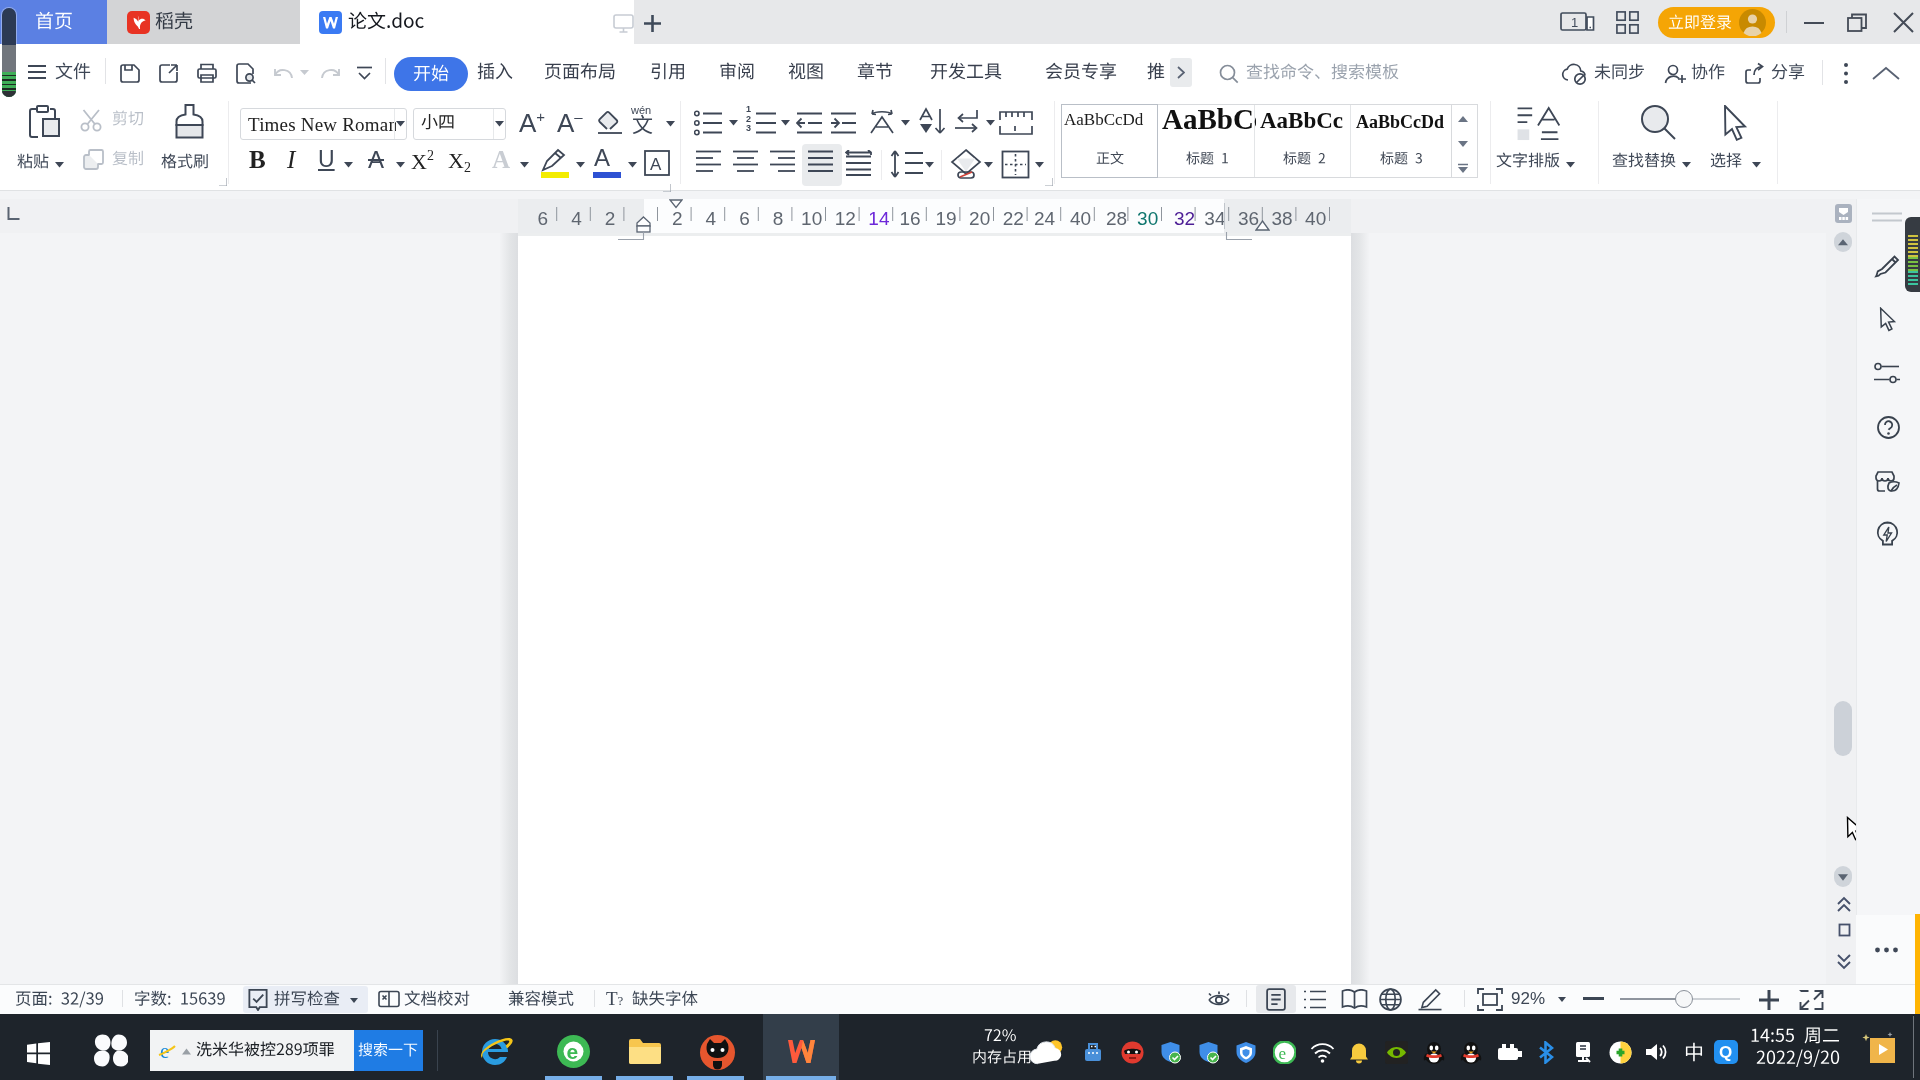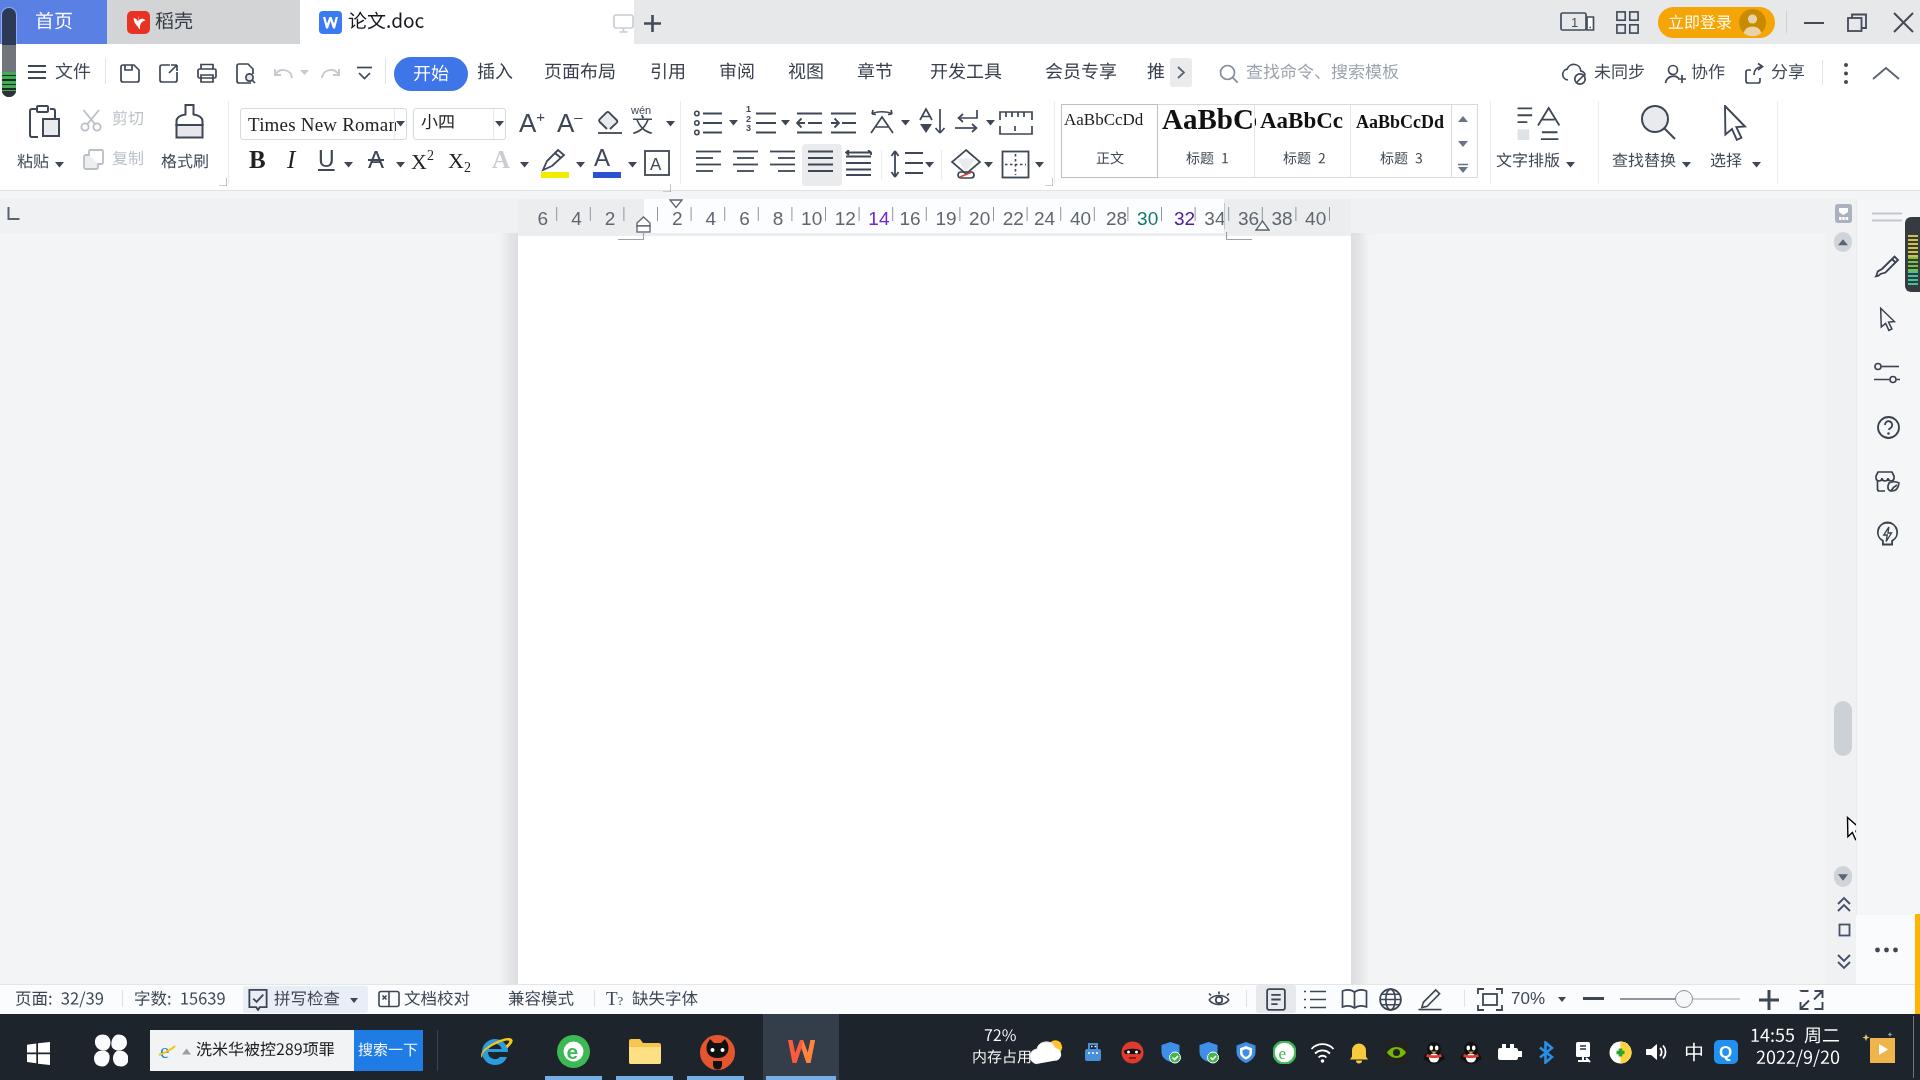--- a/index.html
+++ b/index.html
@@ -943,21 +943,21 @@
       <path d="M1 22.5h24"></path>
     </g>
   </svg>
 <div style="position:absolute;left:1464px;top:990px;width:1px;height:17px;background:#dfe1e4"></div>
 <svg class="t" style="left:1477px;top:988px" width="26" height="23" viewBox="0 0 26 23">
     <g fill="none" stroke="#3c4654" stroke-width="1.8">
       <path d="M1 6V1h6M19 1h6v5M25 17v5h-6M7 22H1v-5"></path>
       <rect x="6" y="6" width="14" height="11"></rect>
     </g>
   </svg>
-<div class="abs" style="left:1511px;top:989px;font:17px 'Liberation Sans';color:#3c4654">70%</div>
+<div class="abs" style="left:1511px;top:989px;font:17px 'Liberation Sans';color:#3c4654">92%</div>
 <svg class="t" style="left:1558px;top:997px" width="8" height="6" viewBox="0 0 8 6">
     <path d="M0 0l4 5 4-5z" fill="#3c4654"></path>
   </svg>
 <svg class="t" style="left:1583px;top:996px" width="21" height="5" viewBox="0 0 21 5">
     <path d="M0 2.5h21" stroke="#3c4654" stroke-width="3"></path>
   </svg>
 <div style="position:absolute;left:1620px;top:998px;width:64px;height:2px;background:#8f959e"></div>
 <div style="position:absolute;left:1684px;top:998px;width:56px;height:2px;background:#cdd1d6"></div>
 <div class="abs" style="left:1675px;top:990px;width:18px;height:18px;background:#f6f7f8;border:1.6px solid #8a9099;border-radius:50%"></div>
 <svg class="t" style="left:1758px;top:989px" width="22" height="22" viewBox="0 0 22 22">

